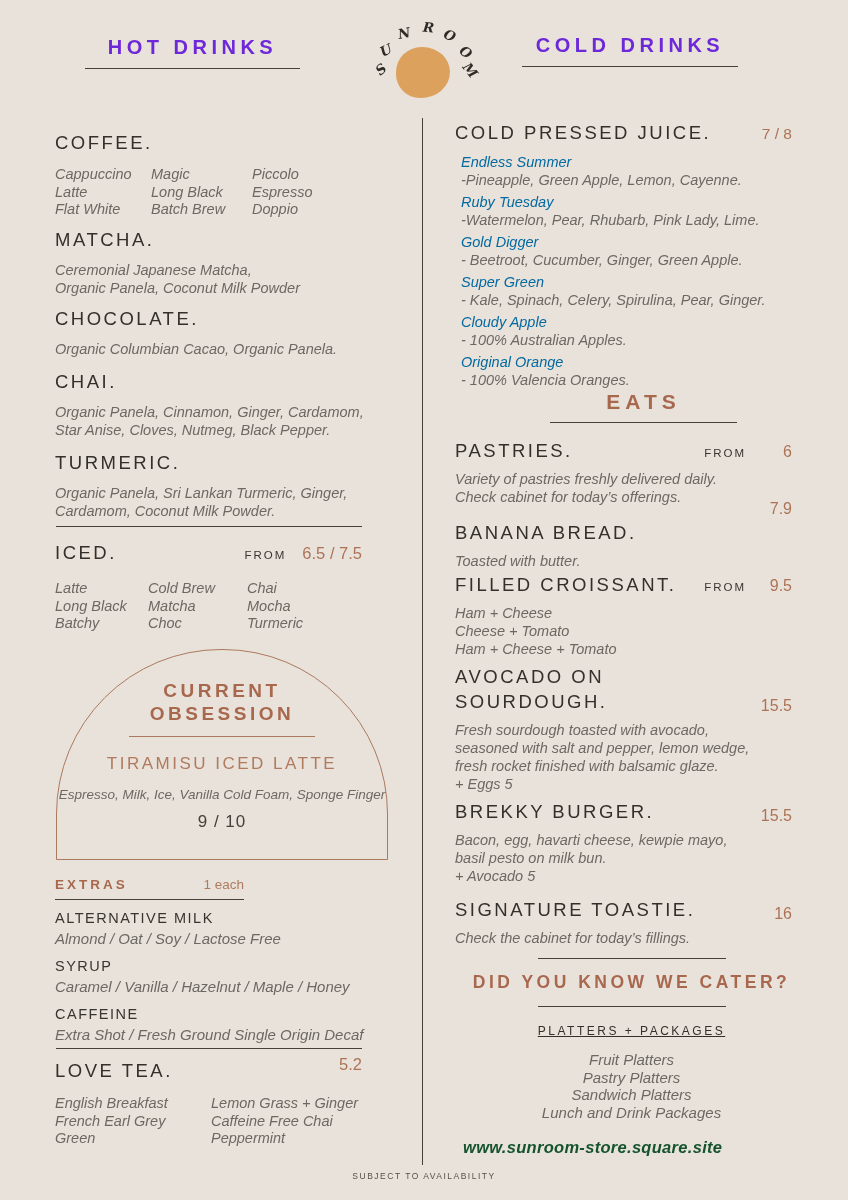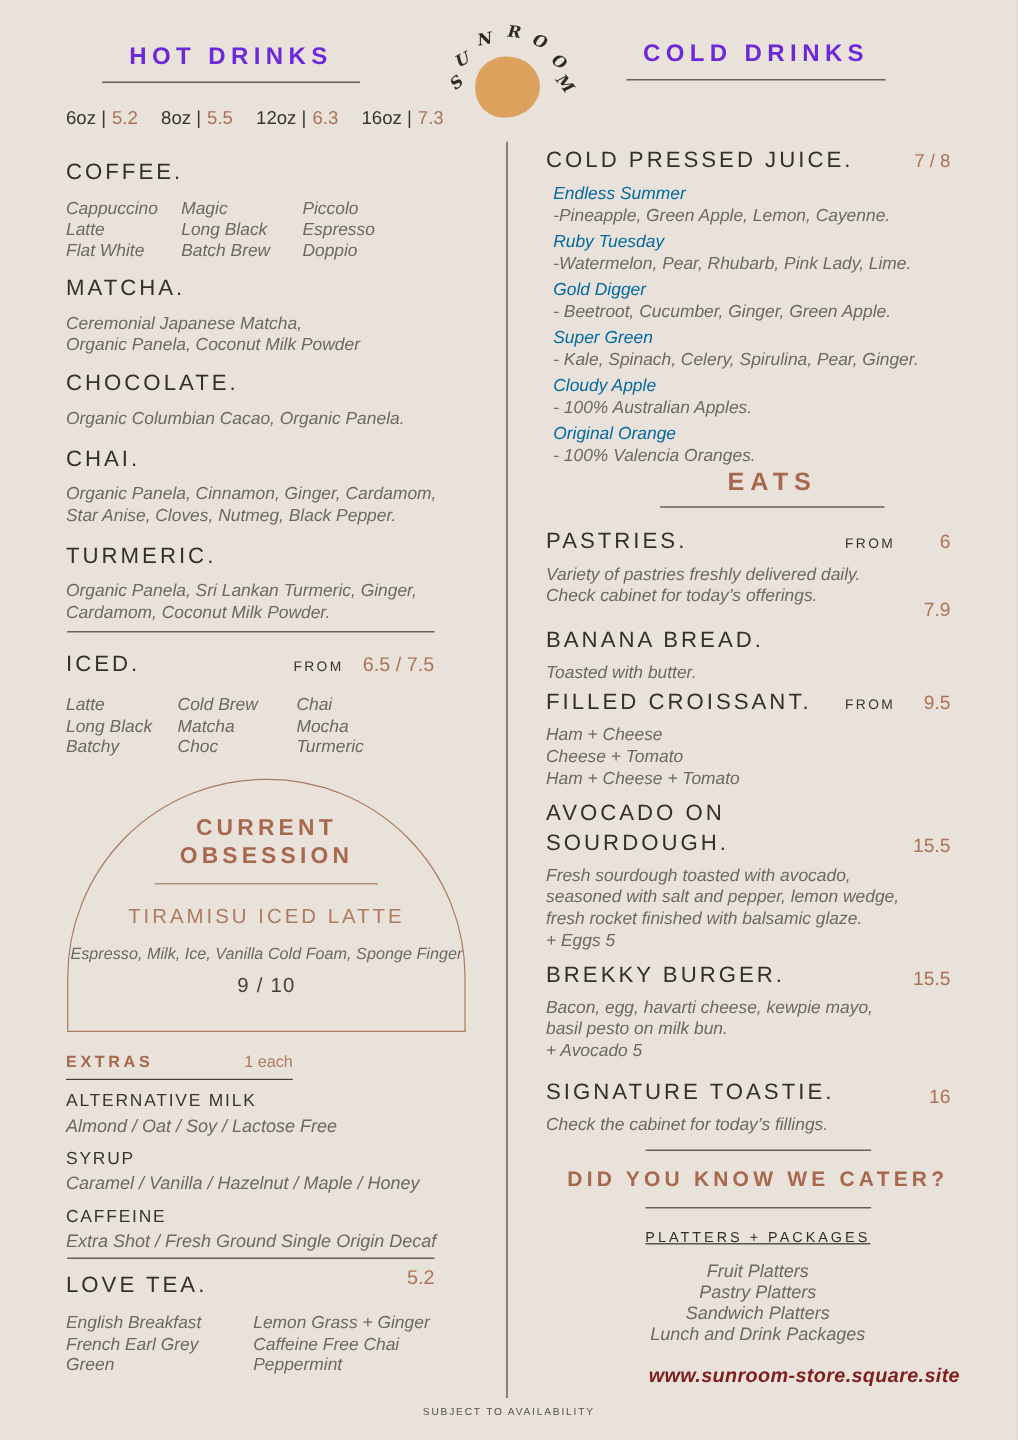--- a/index.html
+++ b/index.html
@@ -103,22 +103,22 @@
   .e-avocado{position:absolute;}
   .e-avocado .e-price-abs{position:absolute;right:0;top:33px;font-size:16px;color:#ad7356;}
 
   .cater{left:463px;top:958px;width:337px;text-align:center;}
   .cat-rule{width:188px;margin:0 auto;border-top:1.5px solid #45413a;}
   .cat-title{margin-top:13px;font-size:17.5px;letter-spacing:3.5px;font-weight:bold;color:#a8684e;}
   .cat-rule2{margin-top:13px;}
   .cat-sub{margin-top:17px;font-size:12px;letter-spacing:2.5px;color:#33302b;text-decoration:underline;}
   .cat-items{margin-top:13px;}
   .cat-item{font-style:italic;font-size:15px;color:#6c6862;line-height:17.5px;}
-  .website{left:463px;top:1138px;width:337px;text-align:right;font-size:16.5px;
-           font-style:italic;font-weight:bold;color:#7f1d1d;letter-spacing:0.3px;}
+  .website{left:463px;top:1138px;width:337px;text-align:left;font-size:16.5px;
+           font-style:italic;font-weight:bold;color:#14532d;letter-spacing:0.3px;}
   .footer{left:0;top:1171px;width:848px;text-align:center;font-size:8.5px;
           letter-spacing:1.5px;color:#55514a;}
 </style>
 </head>
 <body>
 
 <div class="page">
 
   <div class="abs col-head" style="left:85px;top:36px;width:215px;">
     <div class="t">HOT DRINKS</div>
@@ -136,26 +136,20 @@
     <span class="logo-letter" style="left:95px;top:52px;transform:rotate(52deg);">M</span>
   </div>
 
   <div class="abs col-head" style="left:522px;top:34px;width:216px;">
     <div class="t">COLD DRINKS</div>
     <div class="rule"></div>
   </div>
 
   <div class="abs vline"></div>
 
-  <div class="abs sizes">
-    <span class="grp"><span>6oz |</span><span class="price">5.2</span></span>
-    <span class="grp"><span>8oz |</span><span class="price">5.5</span></span>
-    <span class="grp"><span>12oz |</span><span class="price">6.3</span></span>
-    <span class="grp"><span>16oz |</span><span class="price">7.3</span></span>
-  </div>
 
   <div class="abs sec-coffee">
     <h3>COFFEE.</h3>
     <div class="cols">
       <div class="c1a">
         <span>Cappuccino</span>
         <span>Latte</span>
         <span>Flat White</span>
       </div>
       <div class="c2a">

